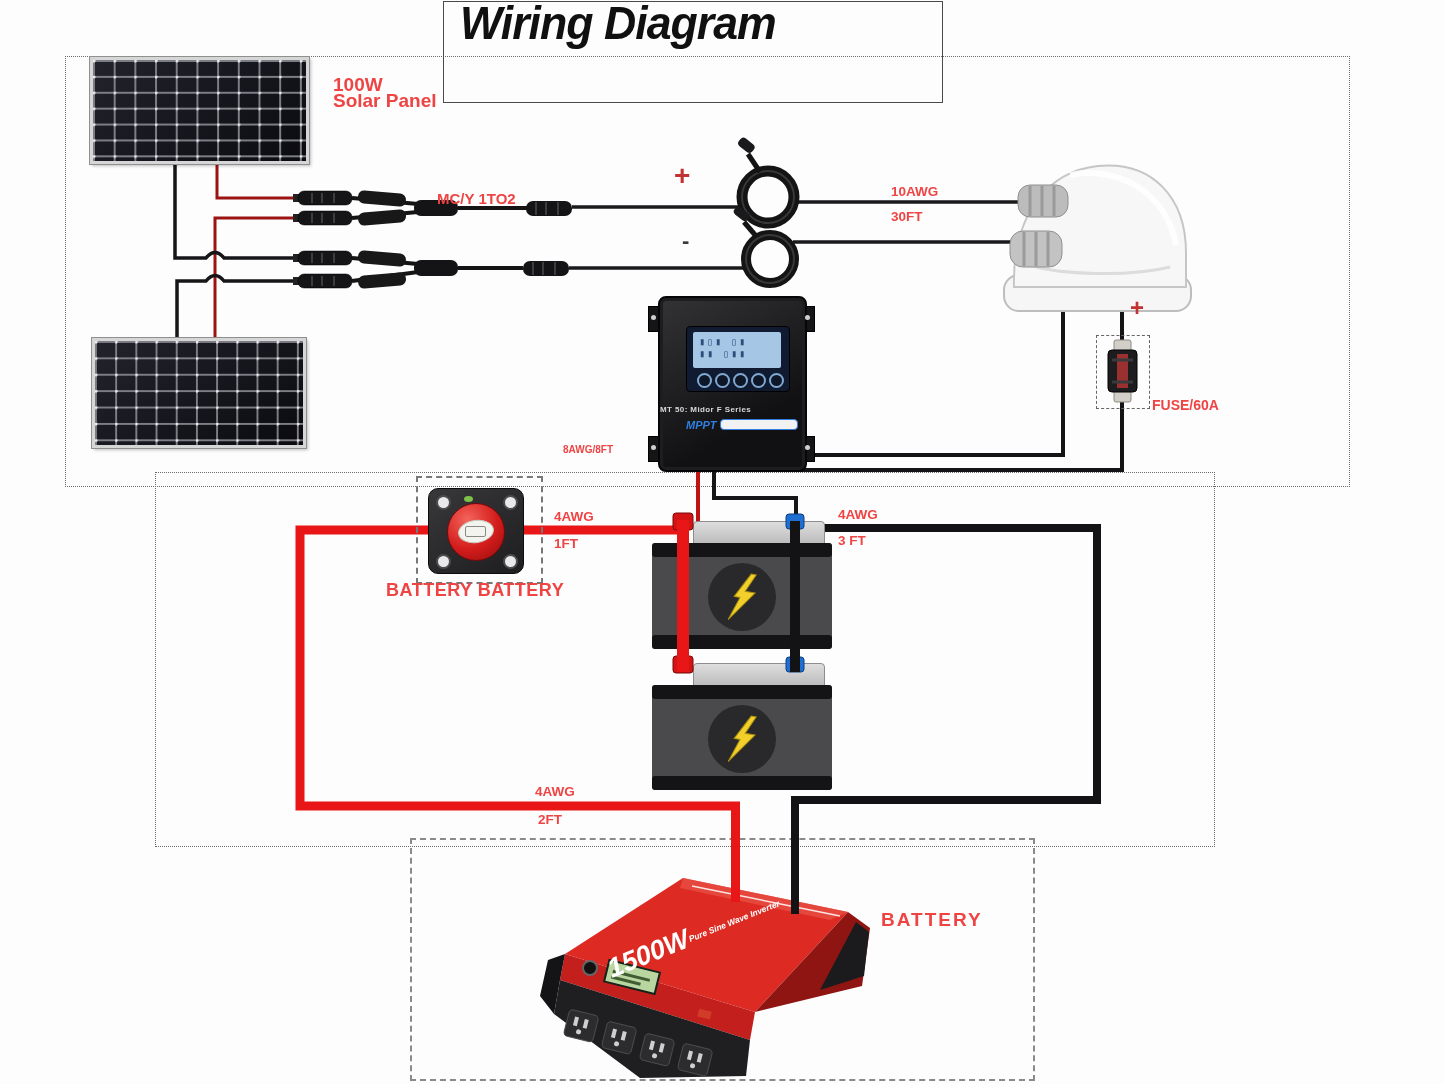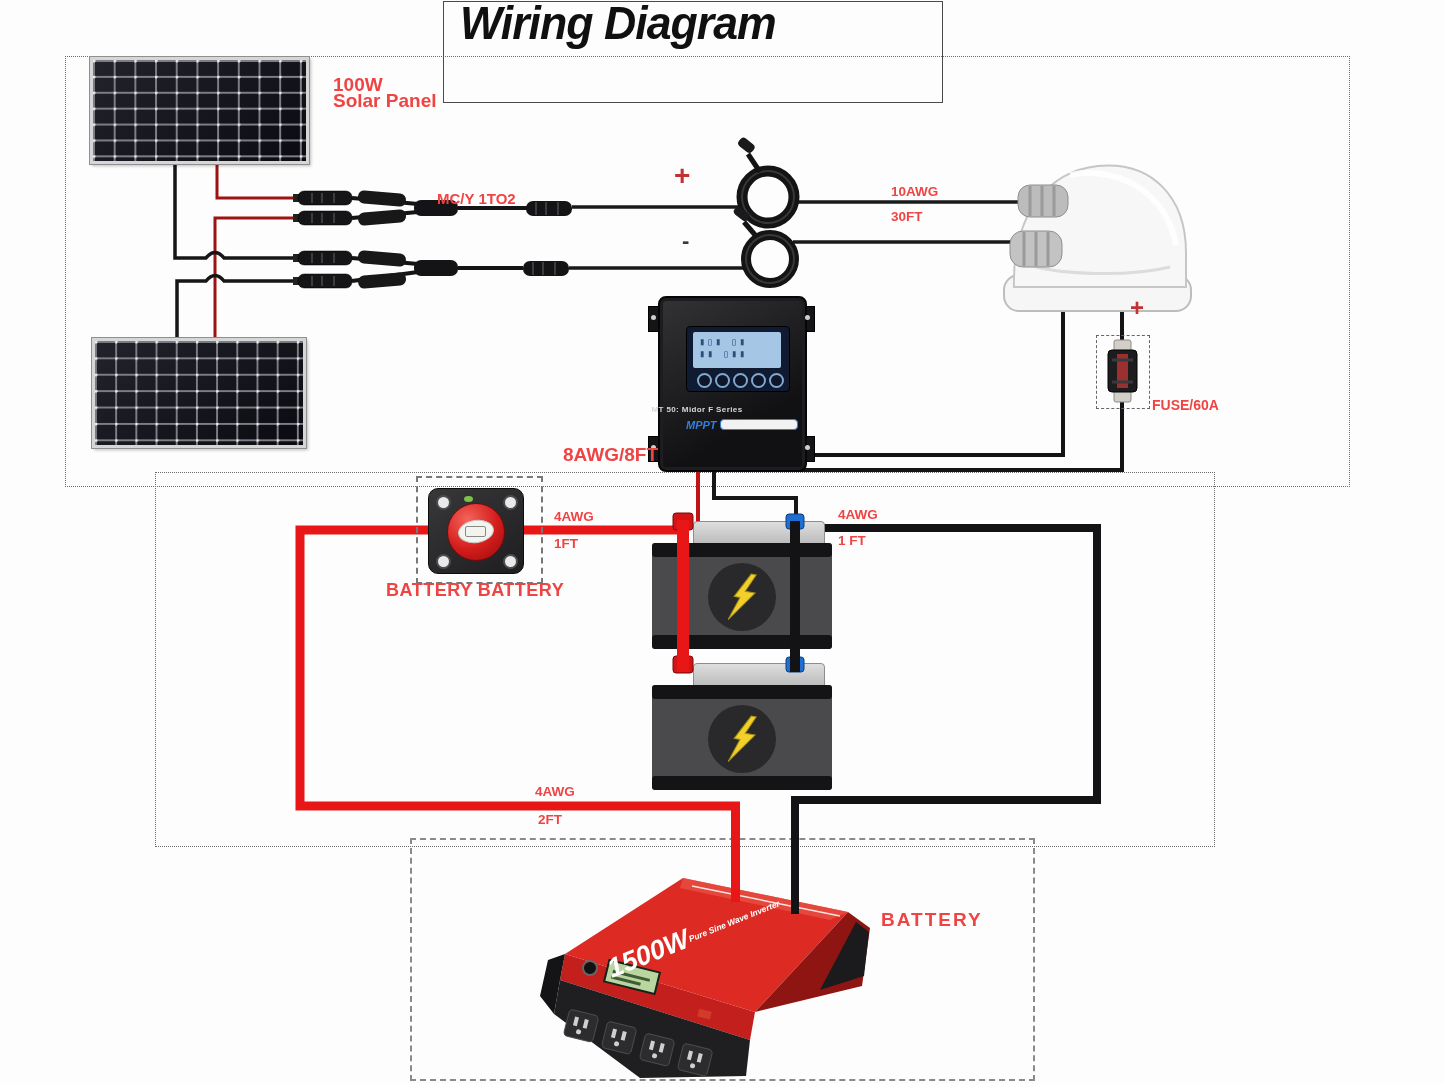--- a/index.html
+++ b/index.html
@@ -46,21 +46,21 @@
   .ctrl-body{left:658px;top:296px;width:145px;height:172px;background:linear-gradient(150deg,#333336,#111114 70%);
              border:2px solid #060608;border-radius:8px;box-shadow:inset 0 0 0 3px #1d1d20;}
   .ctrl-ear{position:absolute;width:12px;height:24px;background:#151518;border:1px solid #000;}
   .ctrl-hole{position:absolute;width:5px;height:5px;border-radius:50%;background:#cfcfcf;}
   .ctrl-bezel{position:absolute;left:686px;top:326px;width:102px;height:64px;background:#101a30;border:1px solid #000;border-radius:4px;}
   .ctrl-lcd{position:absolute;left:693px;top:332px;width:88px;height:36px;background:#a6c6e6;border-radius:2px;
             color:#2d4f7c;font-family:"DejaVu Sans Mono",monospace;font-size:10px;font-weight:bold;
             line-height:12px;padding-left:6px;padding-top:4px;box-sizing:border-box;letter-spacing:2px;}
   .ctrl-btn{position:absolute;top:373px;width:11px;height:11px;border-radius:50%;background:#0e1628;border:2px solid #7fa8d0;
             border-color:#7fa8d0;}
-  .ctrl-series{position:absolute;left:626px;top:405px;width:142px;text-align:center;color:#d8d8d8;
+  .ctrl-series{position:absolute;left:660px;top:405px;width:142px;text-align:left;color:#d8d8d8;
                font-size:8px;font-weight:bold;letter-spacing:.4px;}
   .ctrl-brandrow{position:absolute;left:686px;top:418px;width:112px;height:13px;display:flex;align-items:center;gap:3px;}
   .ctrl-mppt{color:#2f7fe0;font-style:italic;font-weight:bold;font-size:11px;}
   .ctrl-pill{flex:1;height:9px;background:#f2f2f2;border:1px solid #2f7fe0;border-radius:4px;
              font-size:5px;color:#555;text-align:center;line-height:8px;overflow:hidden;}
   
   .fuse-dash{left:1096px;top:335px;width:52px;height:72px;border:1.5px dashed #666;}
   .plus{color:#c23232;font-weight:bold;}
   .minus{color:#3a3a3a;font-weight:bold;}
 </style>
@@ -302,23 +302,23 @@
 
   <div class="lbl" style="left:333px;top:74px;font-size:19px;z-index:6;">100W</div>
   <div class="lbl" style="left:333px;top:90px;font-size:19px;z-index:6;">Solar Panel</div>
   <div class="lbl" style="left:437px;top:146px;font-size:15px;z-index:6;margin-top:44px;">MC/Y 1TO2</div>
   <div class="lbl plus" style="left:674px;top:160px;font-size:28px;z-index:6;">+</div>
   <div class="lbl minus" style="left:682px;top:228px;font-size:22px;z-index:6;">-</div>
   <div class="lbl" style="left:891px;top:184px;font-size:13.5px;z-index:6;">10AWG</div>
   <div class="lbl" style="left:891px;top:209px;font-size:13.5px;z-index:6;">30FT</div>
   <div class="lbl plus" style="left:1130px;top:294px;font-size:24px;z-index:6;">+</div>
   <div class="lbl" style="left:1152px;top:397px;font-size:14px;z-index:6;">FUSE/60A</div>
-  <div class="lbl" style="left:563px;top:444px;font-size:19px;z-index:6;">8AWG/8FT</div>
+  <div class="lbl" style="left:563px;top:444px;font-size:10px;z-index:6;">8AWG/8FT</div>
   <div class="lbl" style="left:554px;top:509px;font-size:13.5px;z-index:6;">4AWG</div>
   <div class="lbl" style="left:554px;top:536px;font-size:13.5px;z-index:6;">1FT</div>
   <div class="lbl" style="left:838px;top:507px;font-size:13.5px;z-index:6;">4AWG</div>
-  <div class="lbl" style="left:838px;top:533px;font-size:13.5px;z-index:6;">1 FT</div>
+  <div class="lbl" style="left:838px;top:533px;font-size:13.5px;z-index:6;">3 FT</div>
   <div class="lbl" style="left:386px;top:580px;font-size:18px;letter-spacing:.5px;z-index:6;">BATTERY BATTERY</div>
   <div class="lbl" style="left:535px;top:784px;font-size:13.5px;z-index:6;">4AWG</div>
   <div class="lbl" style="left:538px;top:812px;font-size:13.5px;z-index:6;">2FT</div>
   <div class="lbl" style="left:881px;top:909px;font-size:19px;letter-spacing:2px;z-index:6;">BATTERY</div>
 
 </div>
 
 </body></html>

